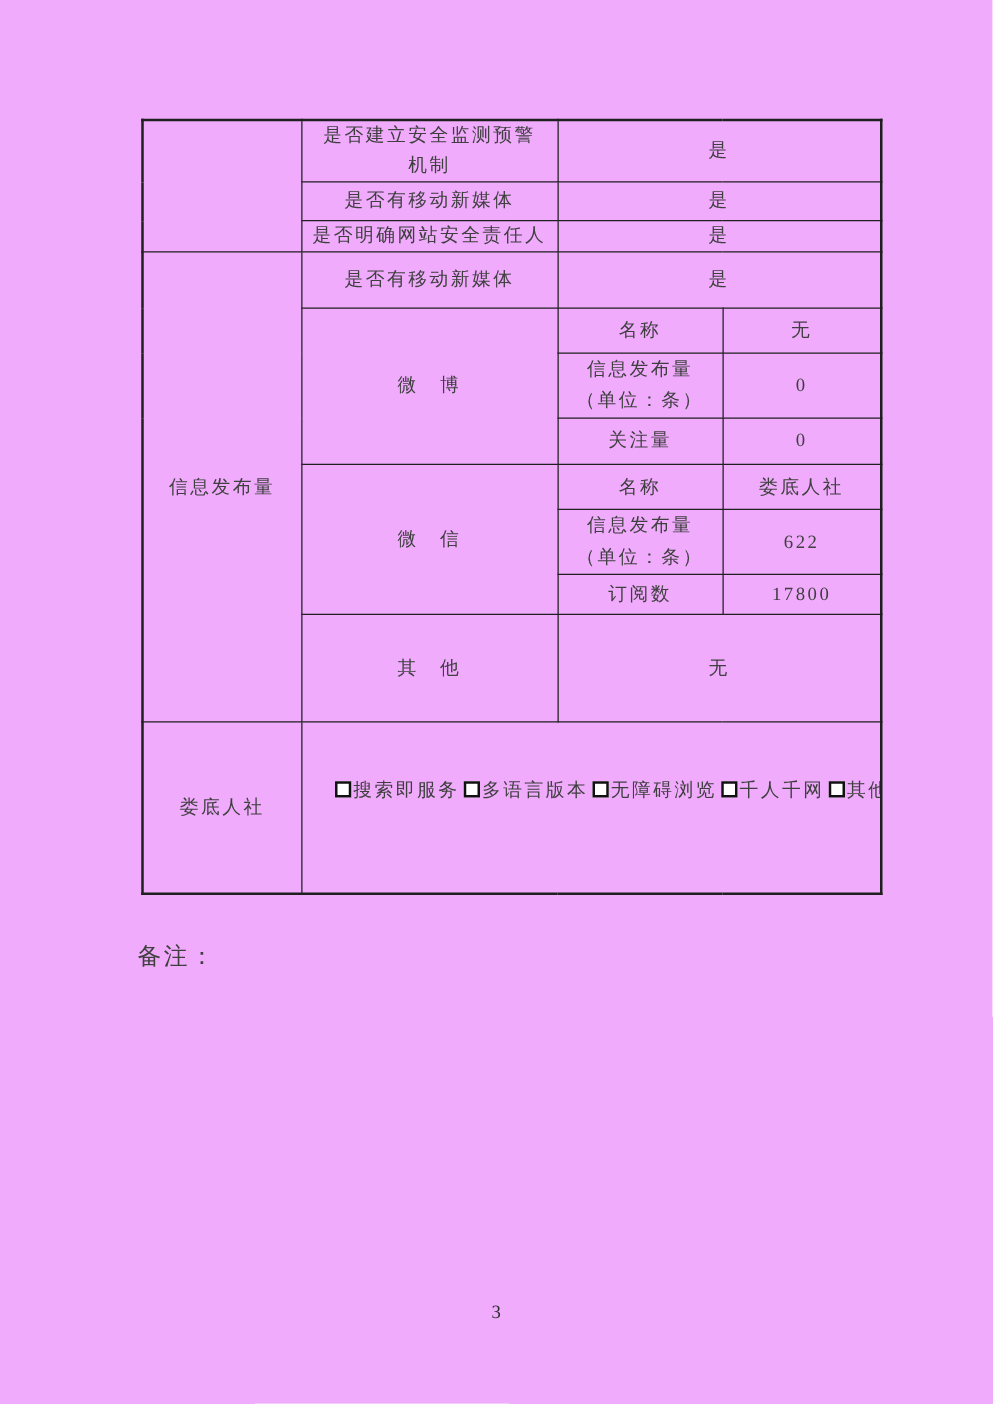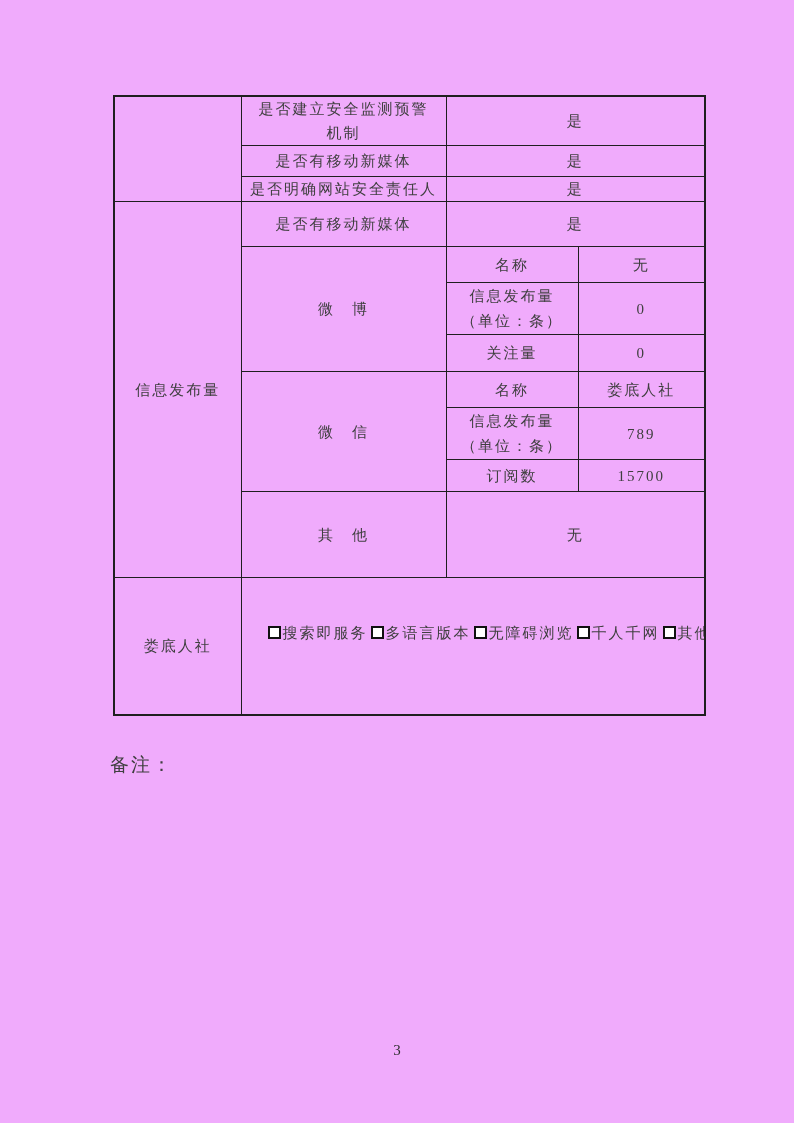--- a/index.html
+++ b/index.html
@@ -125,25 +125,25 @@
     <tr style="height:36px">
       <td rowspan="3">微　信</td>
       <td>名称</td>
       <td>娄底人社</td>
     </tr>
     <tr style="height:52px">
       <td class="two-line">
         <div>信息发布量</div>
         <div>（单位：条）</div>
       </td>
-      <td class="num">789</td>
+      <td class="num">622</td>
     </tr>
     <tr style="height:32px">
       <td>订阅数</td>
-      <td class="num">15700</td>
+      <td class="num">17800</td>
     </tr>
 
     <tr style="height:86px">
       <td>其　他</td>
       <td colspan="2">无</td>
     </tr>
 
     <tr style="height:137px">
       <td>娄底人社</td>
       <td colspan="3" class="innovation-cell">

